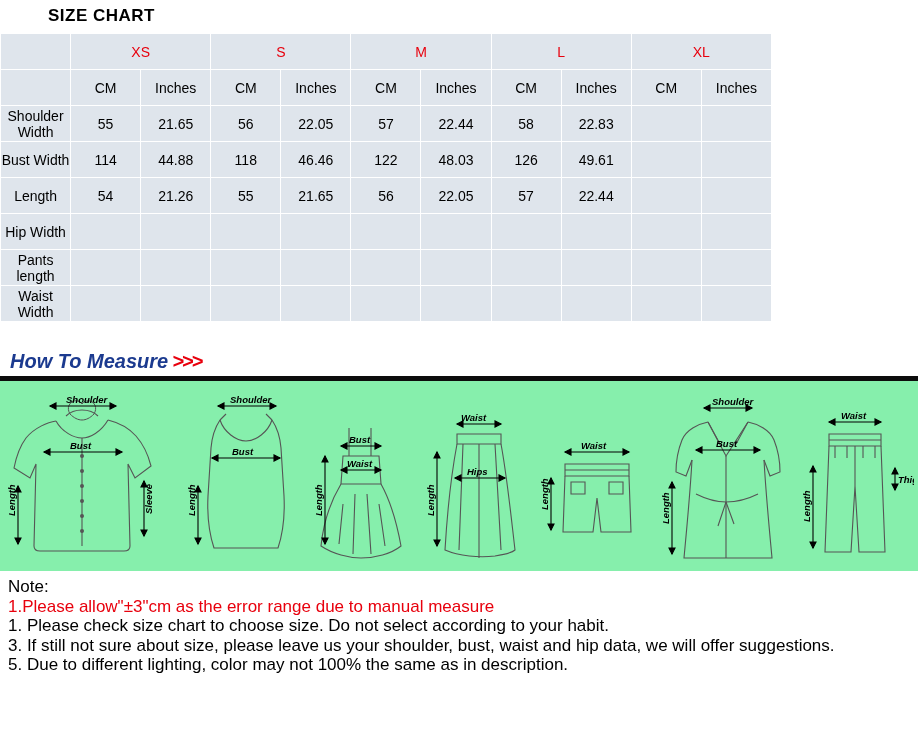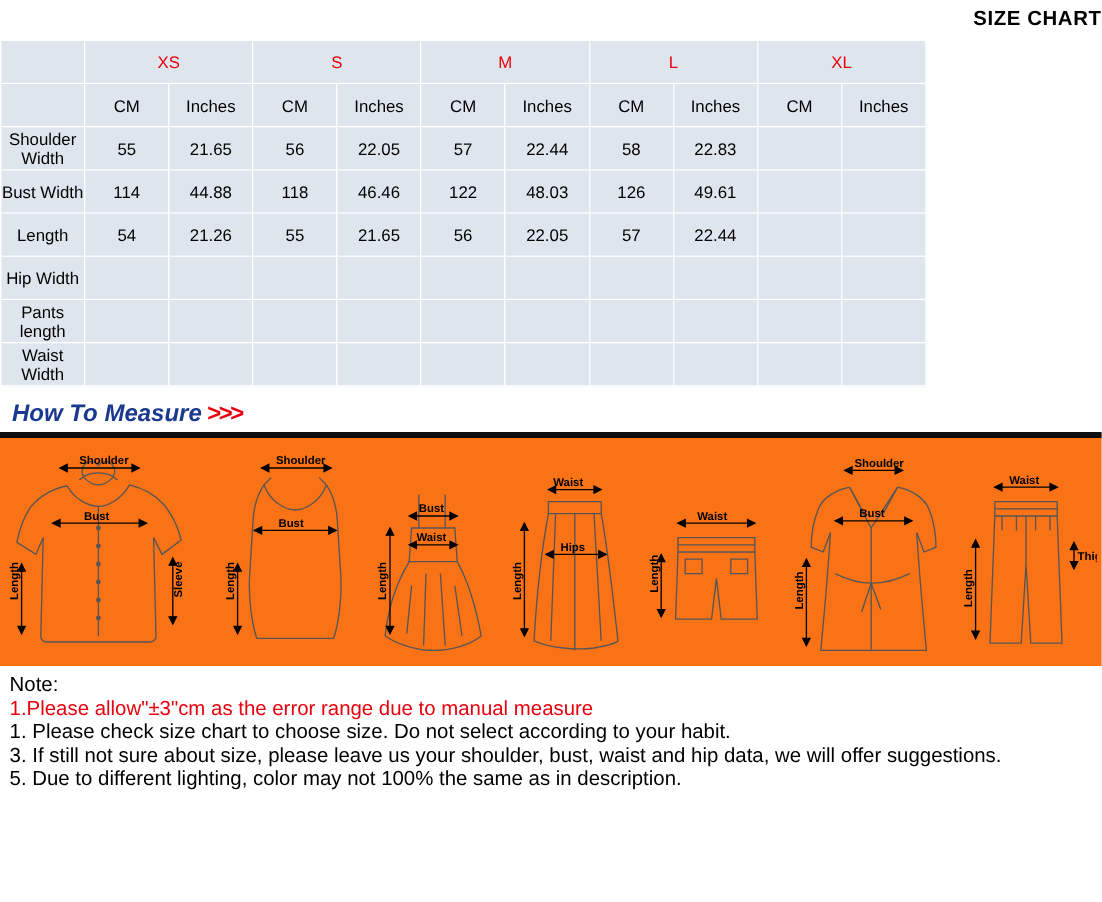--- a/index.html
+++ b/index.html
@@ -16,26 +16,27 @@
     overflow: hidden;
   }
   .page {
     width: 918px;
     height: 752px;
     position: relative;
   }
 
   
   .chart-title {
-    text-align: right;
+    text-align: left;
     font-size: 17px;
     font-weight: bold;
     letter-spacing: 0.5px;
     padding: 6px 0 7px 0;
     color: #000;
+    margin-left: 48px;
   }
 
   
   table.size-table {
     width: 772px;
     border-collapse: collapse;
     table-layout: fixed;
   }
   table.size-table td, table.size-table th {
     border: 1px solid #ffffff;
@@ -70,21 +71,21 @@
   td.val {
     font-size: 14.5px;
     background: #ffffff;
   }
   td.blank {
     background: #dfe5ec;
   }
 
   
   .htm-wrap {
-    margin-top: 12px;
+    margin-top: 28px;
     padding-left: 10px;
     position: relative;
   }
   .htm-title {
     font-size: 20px;
     font-weight: bold;
     font-style: italic;
     color: #1b3a8f;
     display: inline-block;
     letter-spacing: 0px;
@@ -106,21 +107,22 @@
   }
 
   
   .figures {
     width: 918px;
     height: 190px;
     display: flex;
     align-items: flex-end;
     justify-content: space-between;
     padding: 0 4px;
-    background: #f97316;
+    background: #86efac;
+    font-style: italic;
   }
   .figure {
     position: relative;
     flex: 0 0 auto;
   }
   .figure svg { display: block; }
 
   
   .notes {
     padding: 6px 0 0 8px;

